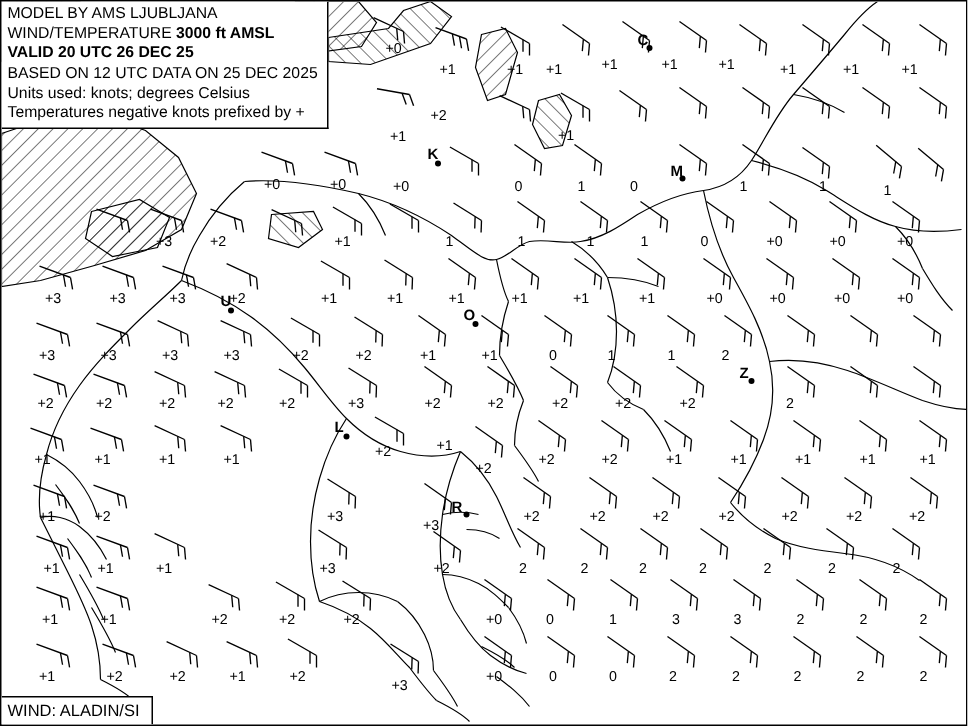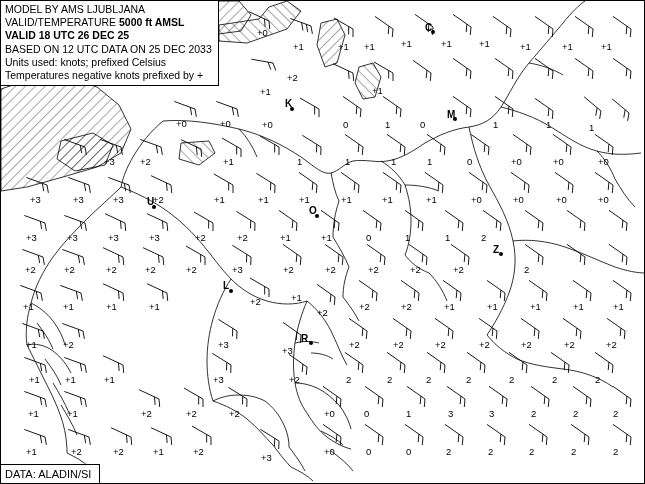--- a/index.html
+++ b/index.html
@@ -995,21 +995,21 @@
       <div class="stn" style="left: 492px; top: 243px;">Z</div>
       <div class="dot" style="left: 498px; top: 251px;"></div>
       <div class="stn" style="left: 222px; top: 279px;">L</div>
       <div class="dot" style="left: 228px; top: 288px;"></div>
       <div class="stn" style="left: 300px; top: 332px;">R</div>
       <div class="dot" style="left: 308px; top: 340px;"></div>
     </div>
 
   <div class="hdr">
     <div>MODEL BY AMS LJUBLJANA</div>
-    <div><span>VALID/TEMPERATURE </span><b>5000 ft AMSL</b></div>
-    <div><b>VALID 18 UTC 26 DEC 25</b></div>
-    <div>BASED ON 12 UTC DATA ON 25 DEC 2033</div>
-    <div>Units used: knots; prefixed Celsius</div>
+    <div><span>WIND/TEMPERATURE </span><b>3000 ft AMSL</b></div>
+    <div><b>VALID 20 UTC 26 DEC 25</b></div>
+    <div>BASED ON 12 UTC DATA ON 25 DEC 2025</div>
+    <div>Units used: knots; degrees Celsius</div>
     <div>Temperatures negative knots prefixed by +</div>
   </div>
 
-  <div class="footer">DATA: ALADIN/SI</div>
+  <div class="footer">WIND: ALADIN/SI</div>
 </div>
 
 </body></html>

